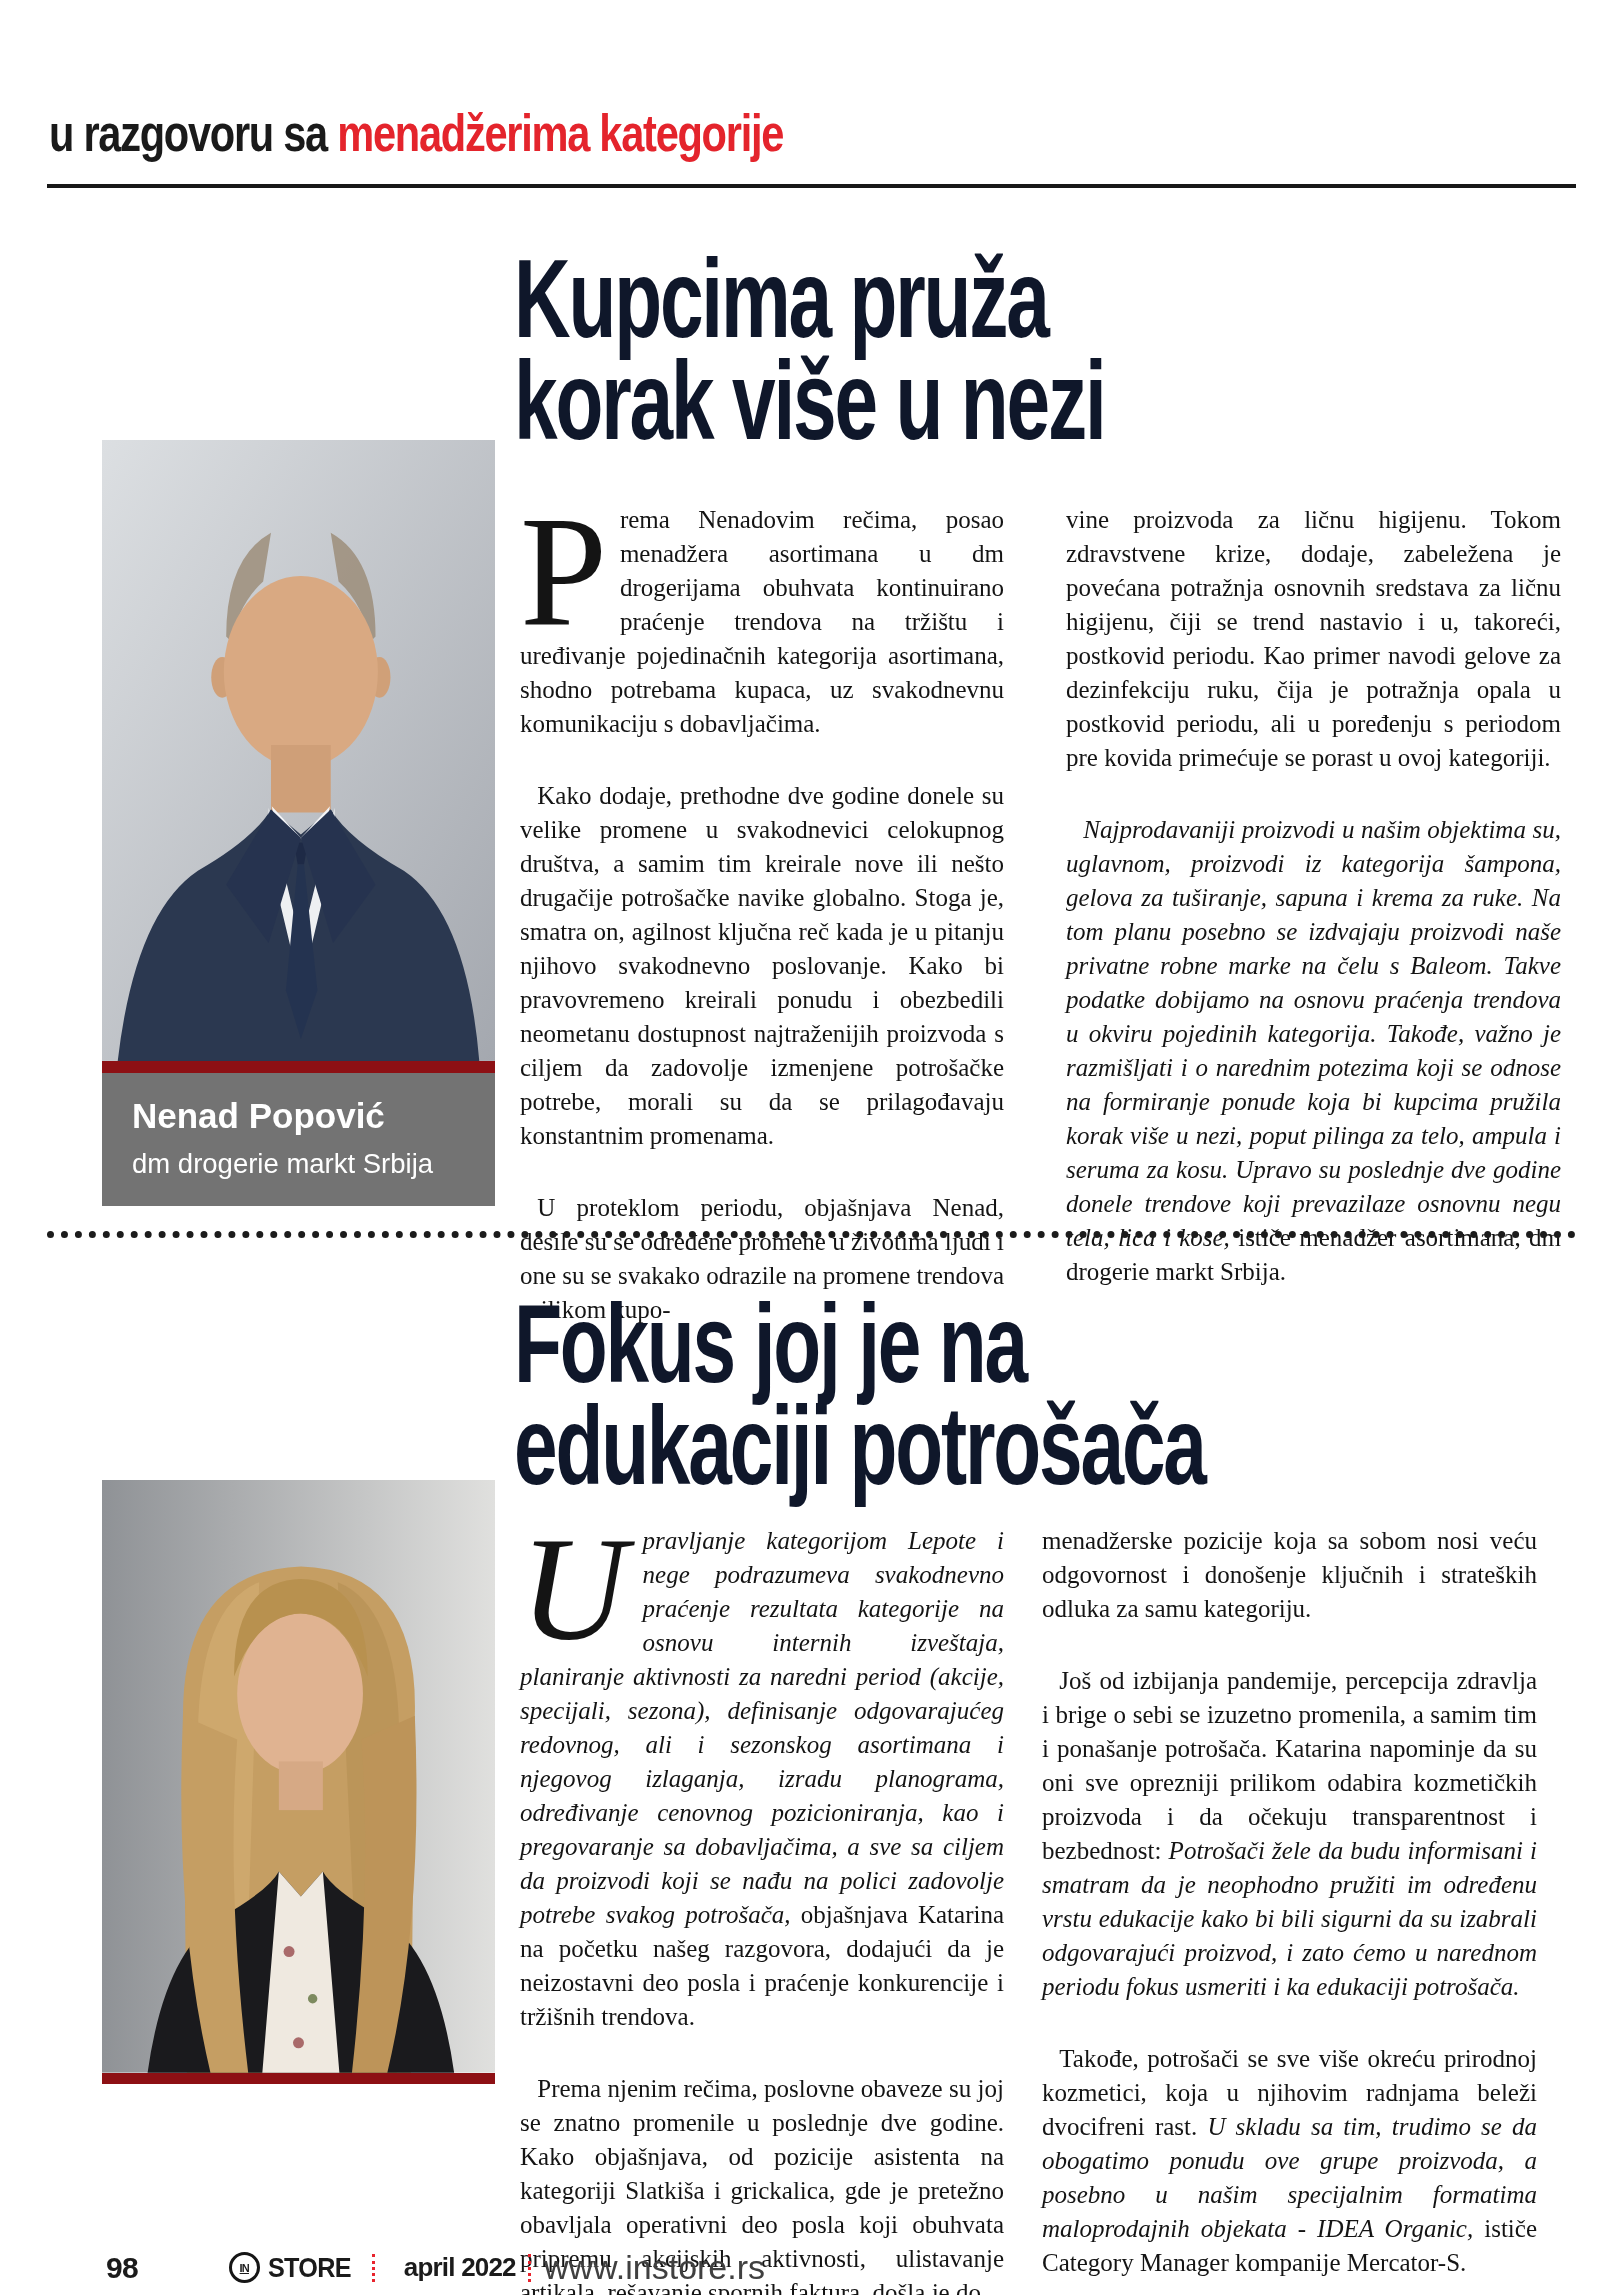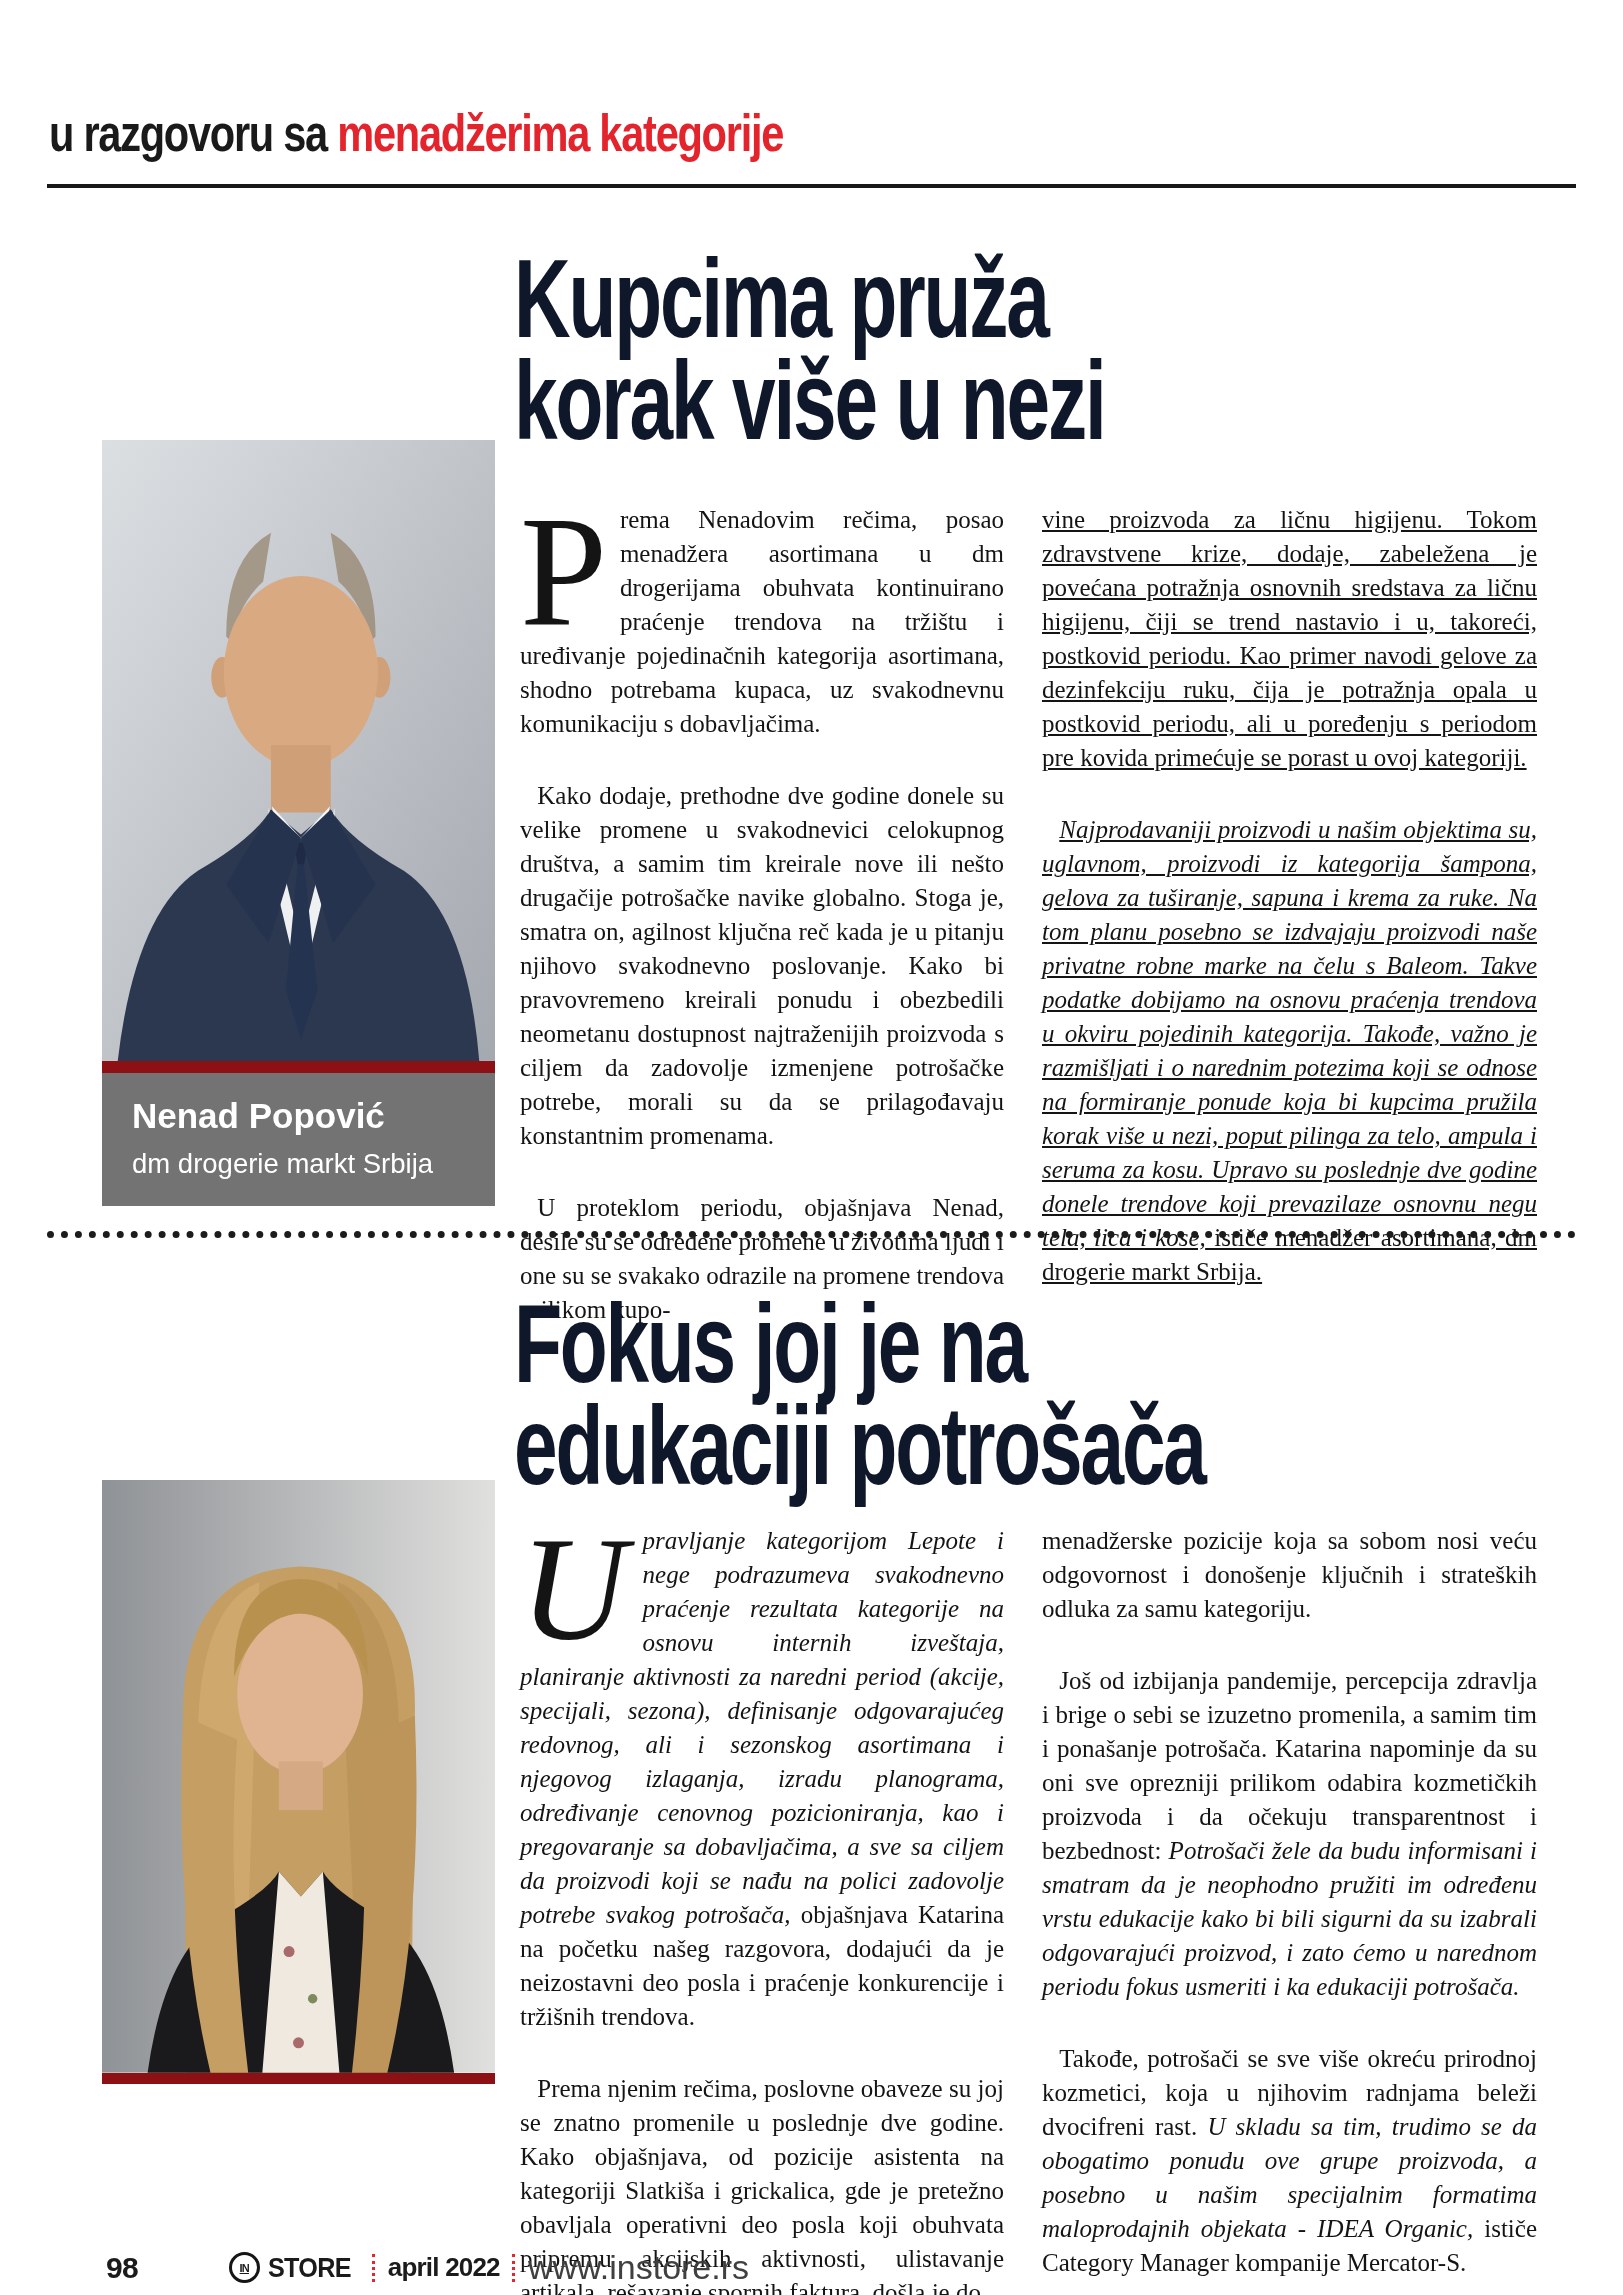--- a/index.html
+++ b/index.html
@@ -28,21 +28,21 @@
   .stripe{width:393px;height:11.8px;background:#8d1014;}
   .caption{width:393px;background:#737373;padding:23.6px 0 27px 30px;box-sizing:border-box;}
   .caption .name{font-family:"Liberation Sans",sans-serif;font-weight:700;color:#ffffff;
                  font-size:35px;line-height:39px;margin:0 0 12.6px 0;}
   .caption .org{font-family:"Liberation Sans",sans-serif;font-weight:400;color:#ffffff;
                 font-size:27.5px;line-height:31px;margin:0;}
 
   
   .col{position:absolute;text-align:justify;font-size:25px;line-height:34px;color:#141414;}
   #a1-col1{left:520px;top:503px;width:484px;}
-  #a1-col2{left:1042px;top:503px;width:495px;text-decoration:underline;}
+  #a1-col2{left:1066px;top:503px;width:495px;}
   #a2-col1{left:520px;top:1524px;width:484px;}
   #a2-col2{left:1042px;top:1524px;width:495px;}
   .col p{margin:0;}
   .col p + p{margin-top:38px;}
   .ind{text-indent:17.3px;}
   .it{font-style:italic;}
   .dcap{float:left;font-size:157px;line-height:0.8;height:127px;margin:6.3px 12.6px 0 0;color:#141414;}
   .dcap.it{font-size:148px;margin-right:15.7px;}
 
   
@@ -52,21 +52,21 @@
   
   .footer{position:absolute;left:106px;top:2248px;display:flex;align-items:center;
           font-family:"Liberation Sans",sans-serif;color:#1b1b1b;justify-content:center;}
   .fnum{font-weight:700;font-size:30px;letter-spacing:-0.8px;}
   .flogo{margin-left:91px;width:25px;height:25px;border:3.1px solid #151515;border-radius:50%;
          display:flex;align-items:center;justify-content:center;
          font-size:11px;font-weight:700;letter-spacing:-0.8px;flex:0 0 auto;text-decoration:underline;}
   .fstore{margin-left:7.9px;font-weight:700;font-size:28px;letter-spacing:-0.8px;
           display:inline-block;transform:scaleX(0.9);transform-origin:0 50%;}
   .fdot{height:28px;border-left:3.1px dotted #e8232d;margin:0 12.6px;}
-  .fissue{font-weight:700;font-size:26px;letter-spacing:-0.8px;}
+  .fissue{font-weight:700;font-size:26px;letter-spacing:-0.8px;margin-left:16px;}
   .fsite{font-weight:400;font-size:34px;color:#404040;}
 </style>
 </head>
 <body>
 
 <div class="page">
 
   <div class="kicker">
     <span class="squeeze">
       <span>u razgovoru sa </span><span class="red">menadžerima kategorije</span>

